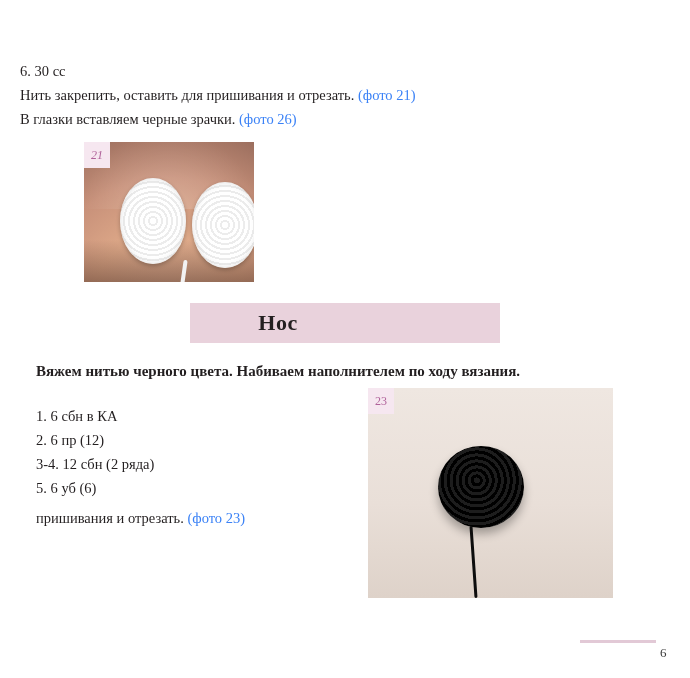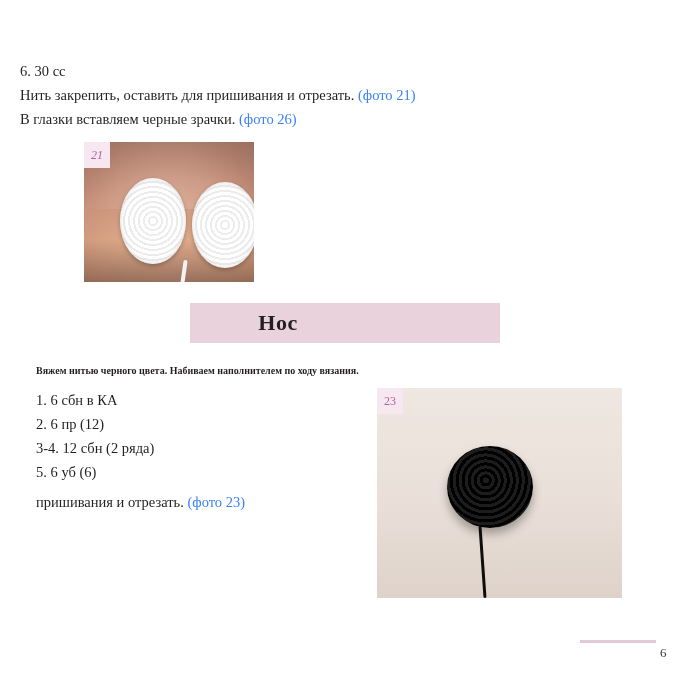--- a/index.html
+++ b/index.html
@@ -69,21 +69,21 @@
     height: 140px;
     font-style: italic;
   }
   #photo22 {
     left: 301px;
     top: 142px;
     width: 205px;
     height: 140px;
   }
   #photo23 {
-    left: 377px;
+    left: 368px;
     top: 388px;
     width: 245px;
     height: 210px;
     text-align: center;
   }
 
   
   .skin {
     position: absolute;
     left: 0; top: 0;
@@ -215,23 +215,23 @@
 
   
   .nose-text {
     position: absolute;
     left: 36px;
     top: 360px;
     width: 330px;
   }
   .nose-text .intro {
     font-weight: bold;
-    font-size: 10px;
+    font-size: 15px;
     line-height: 22px;
-    margin-bottom: 6px;
+    margin-bottom: 22px;
     white-space: nowrap;
   }
   .nose-text .step {
     font-size: 14.5px;
     line-height: 24px;
   }
   .nose-text .tail {
     font-size: 14.5px;
     line-height: 24px;
     margin-top: 6px;

